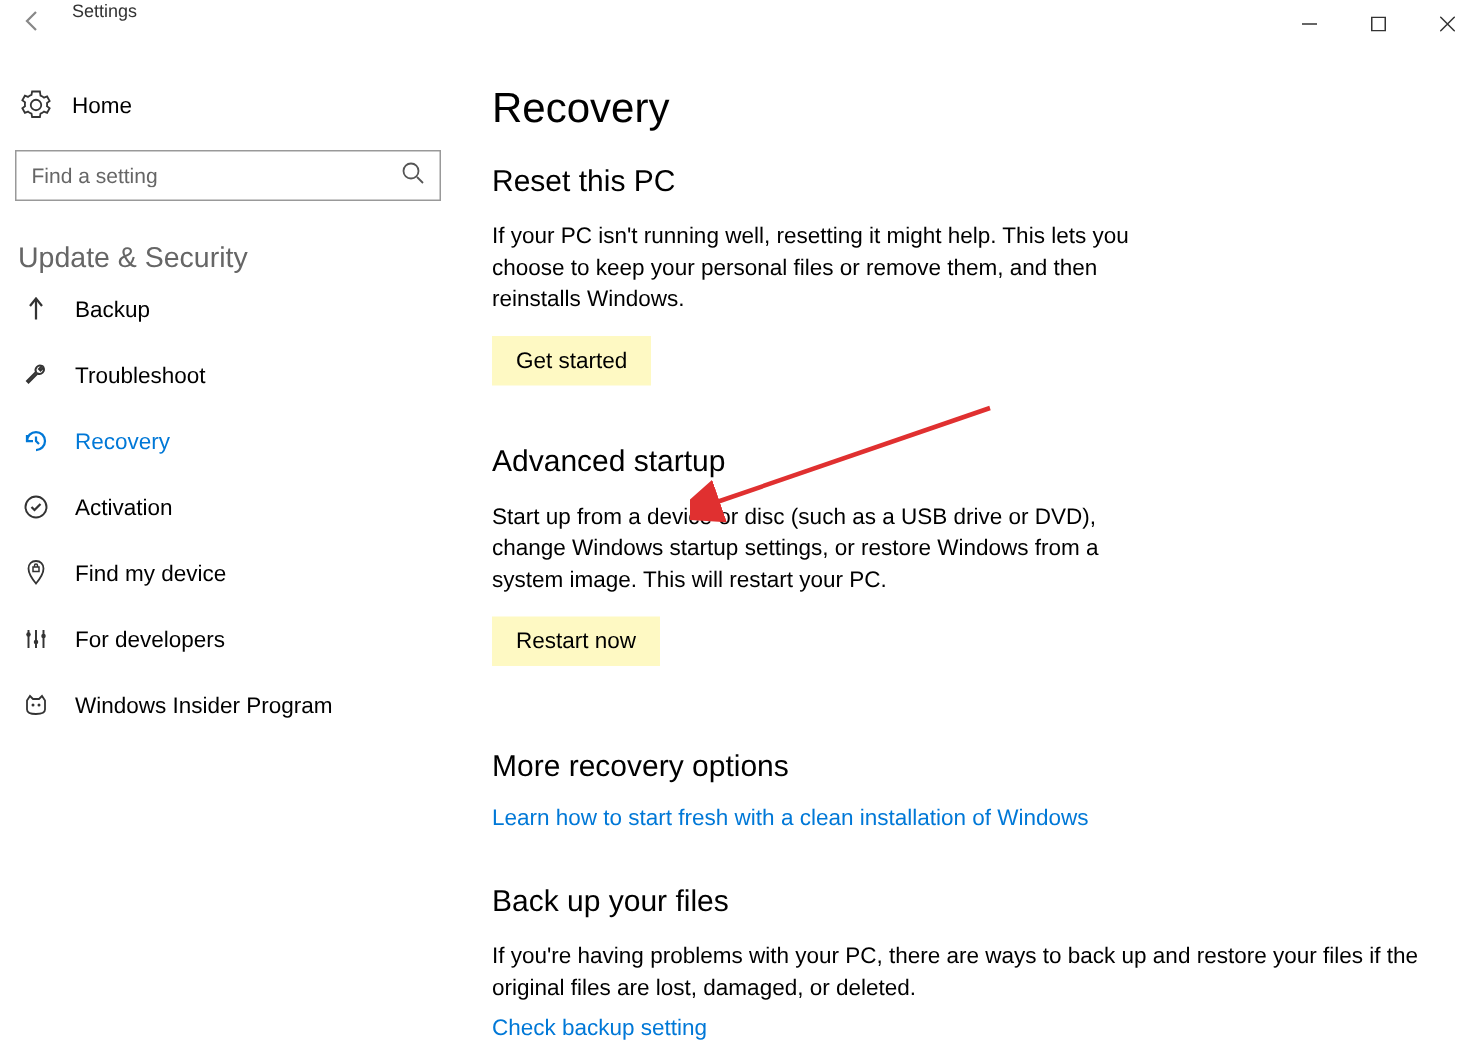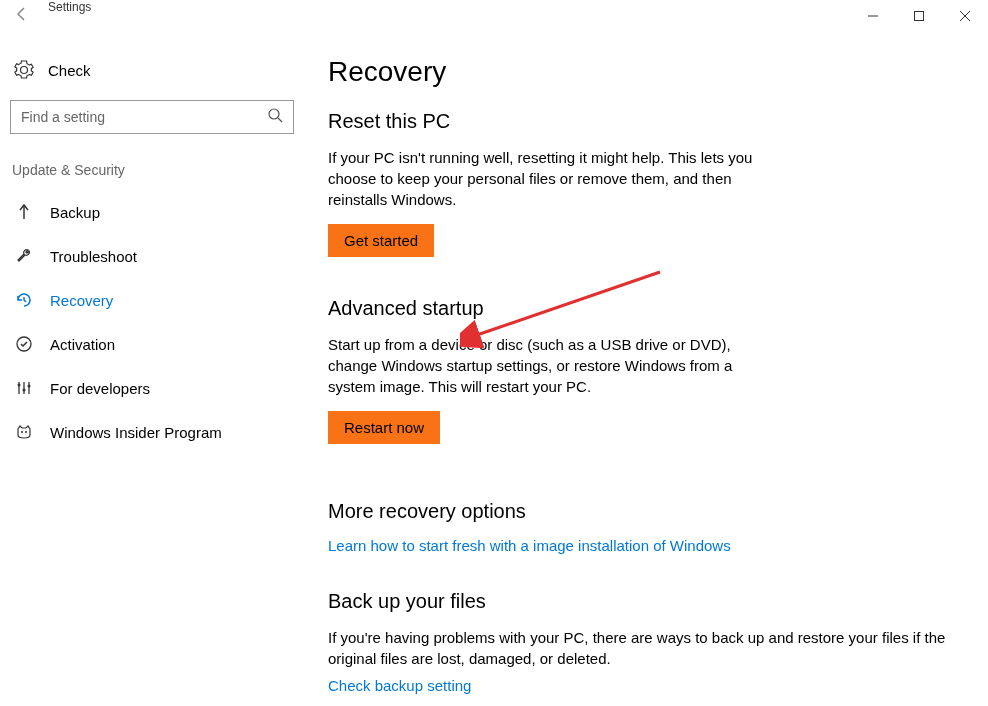--- a/index.html
+++ b/index.html
@@ -55,23 +55,23 @@
     }
     .search-box input {
       flex: 1; border: none; outline: none;
       font-size: 14px; color: #333;
       background: transparent;
     }
     .search-box input::placeholder { color: #666; }
     .search-box .search-icon { color: #555; }
 
     .section-label {
-      font-size: 14px;
+      font-size: 19px;
       color: #666;
-      margin-bottom: 12px;
+      margin-bottom: 0;
       padding-left: 2px;
     }
 
     .nav-item {
       display: flex; align-items: center;
       height: 44px;
       padding-left: 4px;
       cursor: default;
     }
     .nav-item .icon { width: 20px; height: 20px; display: flex; align-items: center; justify-content: center; margin-right: 16px; color: #333; }
@@ -82,21 +82,21 @@
     .main {
       flex: 1;
       padding: 24px 10px 10px 28px;
       position: relative;
     }
     .page-title { font-size: 28px; font-weight: 400; color: #000; margin-bottom: 22px; }
     .section-title { font-size: 20px; font-weight: 400; color: #000; margin-bottom: 14px; }
     .section-desc { font-size: 15px; color: #000; line-height: 1.4; max-width: 440px; margin-bottom: 14px; }
     .section-desc.wide { max-width: 620px; }
     .btn {
-      background: #f97316;
+      background: #fef9c3;
       border: none;
       padding: 8px 16px;
       font-size: 15px;
       color: #000;
       cursor: default;
       margin-bottom: 40px;
     }
     .link {
       color: #0078D7;
       font-size: 15px;
@@ -143,21 +143,21 @@
 
 <div class="content">
   <div class="sidebar">
 
     <div class="home-row">
       <span class="icon">
         <svg width="20" height="20" viewBox="0 0 20 20">
             <path d="M10 6.5a3.5 3.5 0 100 7 3.5 3.5 0 000-7zm7.4 3.5c0-.5 0-.9-.1-1.3l1.8-1.4-1.7-3-2.1.8c-.7-.6-1.5-1-2.3-1.3L12.6 1H7.4l-.4 2.3c-.8.3-1.6.7-2.3 1.3l-2.1-.8-1.7 3 1.8 1.4c-.1.4-.1.8-.1 1.3s0 .9.1 1.3l-1.8 1.4 1.7 3 2.1-.8c.7.6 1.5 1 2.3 1.3l.4 2.3h5.2l.4-2.3c.8-.3 1.6-.7 2.3-1.3l2.1.8 1.7-3-1.8-1.4c.1-.4.1-.8.1-1.3z" fill="none" stroke="#333" stroke-width="1.2"></path>
           </svg>
       </span>
-      <span class="label">Check</span>
+      <span class="label">Home</span>
     </div>
 
     <div class="search-box">
       <input type="text" placeholder="Find a setting" style="">
       <span class="search-icon">
         <svg width="16" height="16" viewBox="0 0 16 16">
             <circle cx="7" cy="7" r="5" stroke="#555" stroke-width="1.2" fill="none"></circle>
             <line x1="11" y1="11" x2="15" y2="15" stroke="#555" stroke-width="1.2"></line>
           </svg>
       </span>
@@ -200,20 +200,30 @@
     <div class="nav-item">
       <span class="icon">
           <svg width="18" height="18" viewBox="0 0 18 18">
             <circle cx="9" cy="9" r="7" stroke="#333" stroke-width="1.3" fill="none"></circle>
             <path d="M6 9l2 2 4-4" stroke="#333" stroke-width="1.5" fill="none"></path>
           </svg>
         </span>
       <span class="label">Activation</span>
     </div>
 
+    <div class="nav-item">
+      <span class="icon">
+          <svg width="18" height="18" viewBox="0 0 18 18">
+            <path d="M9 1C6 1 4 3 4 6c0 4 5 10 5 10s5-6 5-10c0-3-2-5-5-5z" stroke="#333" stroke-width="1.2" fill="none"></path>
+            <rect x="7" y="5" width="4" height="3" stroke="#333" stroke-width="1" fill="none"></rect>
+            <path d="M8 5V4a1 1 0 012 0v1" stroke="#333" stroke-width="1" fill="none"></path>
+          </svg>
+        </span>
+      <span class="label">Find my device</span>
+    </div>
 
     <div class="nav-item">
       <span class="icon">
           <svg width="18" height="18" viewBox="0 0 18 18">
             <line x1="4" y1="3" x2="4" y2="15" stroke="#333" stroke-width="1.3"></line>
             <line x1="9" y1="3" x2="9" y2="15" stroke="#333" stroke-width="1.3"></line>
             <line x1="14" y1="3" x2="14" y2="15" stroke="#333" stroke-width="1.3"></line>
             <circle cx="4" cy="6" r="1.5" fill="#333"></circle>
             <circle cx="9" cy="11" r="1.5" fill="#333"></circle>
             <circle cx="14" cy="7" r="1.5" fill="#333"></circle>
@@ -240,21 +250,21 @@
 
     <h2 class="section-title">Reset this PC</h2>
     <p class="section-desc">If your PC isn't running well, resetting it might help. This lets you choose to keep your personal files or remove them, and then reinstalls Windows.</p>
     <button class="btn">Get started</button>
 
     <h2 class="section-title">Advanced startup</h2>
     <p class="section-desc">Start up from a device or disc (such as a USB drive or DVD), change Windows startup settings, or restore Windows from a system image. This will restart your PC.</p>
     <button class="btn" style="margin-bottom:56px">Restart now</button>
 
     <h2 class="section-title">More recovery options</h2>
-    <a class="link">Learn how to start fresh with a image installation of Windows</a>
+    <a class="link">Learn how to start fresh with a clean installation of Windows</a>
 
     <h2 class="section-title">Back up your files</h2>
     <p class="section-desc wide" style="margin-bottom:8px">If you're having problems with your PC, there are ways to back up and restore your files if the original files are lost, damaged, or deleted.</p>
     <a class="link small-gap">Check backup setting</a>
 
     <svg class="arrow-annotation" width="210" height="90" viewBox="0 0 210 90">
       <defs>
         <marker id="ah" markerWidth="12" markerHeight="10" refX="2" refY="5" orient="auto">
           <path d="M0 0 L12 5 L0 10 Z" fill="#E03030"></path>
         </marker>

